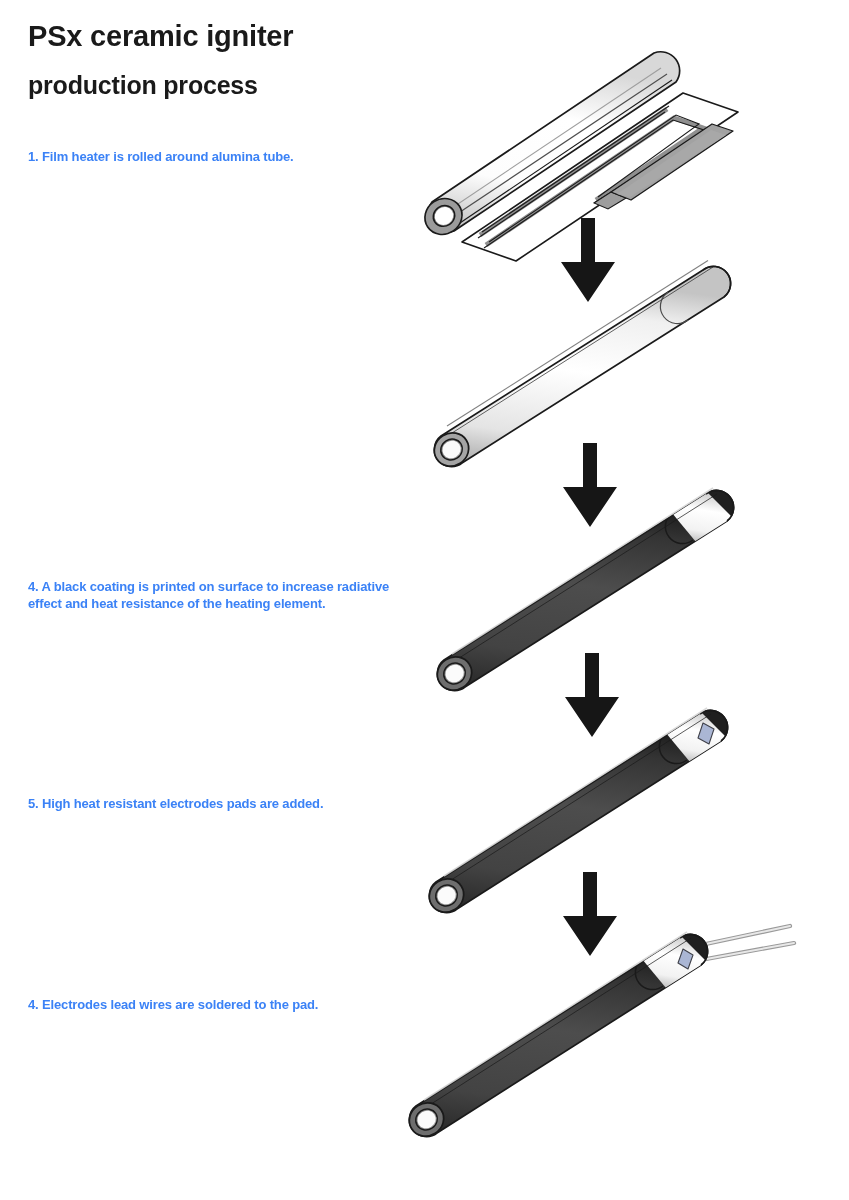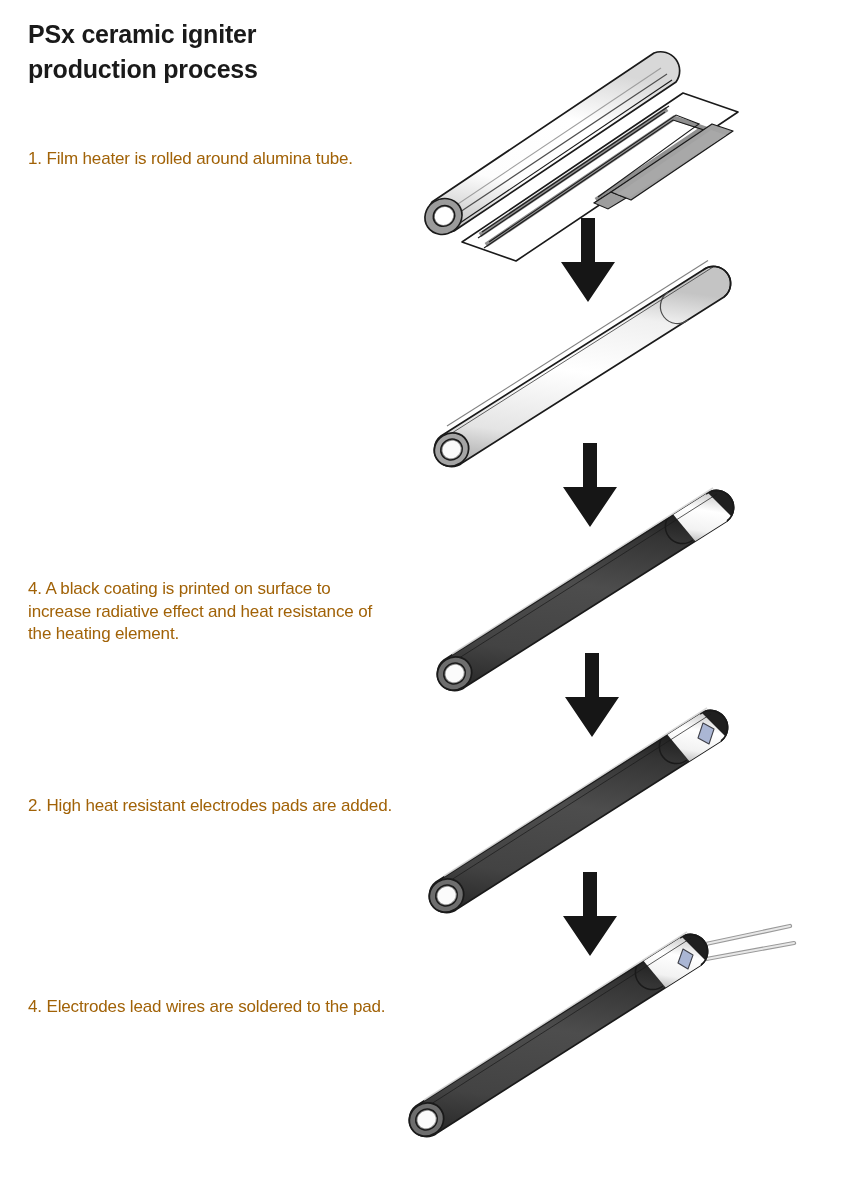--- a/index.html
+++ b/index.html
@@ -18,42 +18,42 @@
     overflow: hidden;
   }
   
   .title-block {
     position: absolute;
     left: 28px;
     top: 20px;
     width: 380px;
   }
   .title-line1 {
-    font-size: 25px;
+    font-size: 29px;
     font-weight: bold;
     color: #1a1a1a;
     letter-spacing: -0.2px;
     line-height: 1.12;
     margin: 0;
   }
   .title-line2 {
     font-size: 25px;
     font-weight: bold;
     color: #1a1a1a;
     letter-spacing: -0.2px;
     line-height: 1.15;
-    margin: 7px 0 0 0;
+    margin: 19px 0 0 0;
   }
   .step-text {
     position: absolute;
     left: 28px;
     width: 368px;
-    font-size: 17px;
-    font-weight: normal;
-    color: #a16207;
+    font-size: 13px;
+    font-weight: bold;
+    color: #3b82f6;
     line-height: 1.33;
     letter-spacing: -0.15px;
   }
   #step-text-1 { top: 148px; }
   #step-text-2 { top: 352px; }
   #step-text-3 { top: 578px; }
   #step-text-4 { top: 795px; }
   #step-text-5 { top: 996px; }
 
   
@@ -85,21 +85,21 @@
 
 <div id="page">
 
   <div class="title-block">
     <div class="title-line1">PSx ceramic igniter</div>
     <div class="title-line2">production process</div>
   </div>
 
   <div class="step-text" id="step-text-1">1. Film heater is rolled around alumina tube.</div>
   <div class="step-text" id="step-text-3">4. A black coating is printed on surface to increase radiative effect and heat resistance of the heating element.</div>
-  <div class="step-text" id="step-text-4">2. High heat resistant electrodes pads are added.</div>
+  <div class="step-text" id="step-text-4">5. High heat resistant electrodes pads are added.</div>
   <div class="step-text" id="step-text-5">4. Electrodes lead wires are soldered to the pad.</div>
 
   <div class="figure" id="fig-1">
     <svg viewBox="0 0 330 240" xmlns="http://www.w3.org/2000/svg">
       <defs>
         <linearGradient id="tubeg1" x1="0" y1="1" x2="0.25" y2="0">
           <stop offset="0" stop-color="#b9b9b9"></stop>
           <stop offset="0.35" stop-color="#fdfdfd"></stop>
           <stop offset="0.72" stop-color="#ffffff"></stop>
           <stop offset="1" stop-color="#d8d8d8"></stop>

